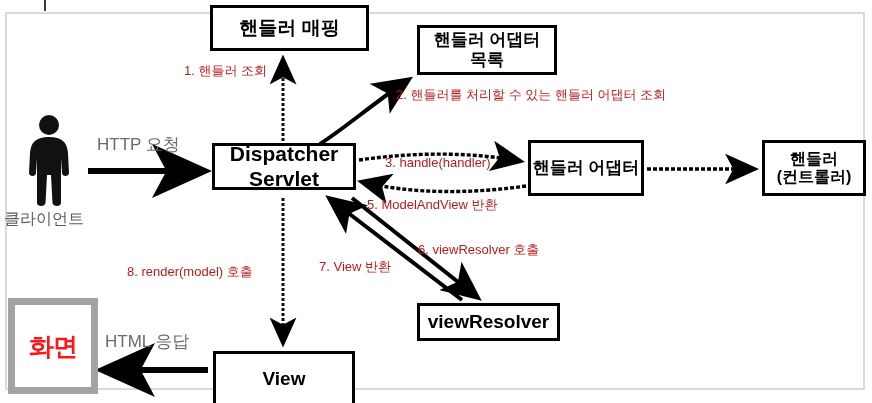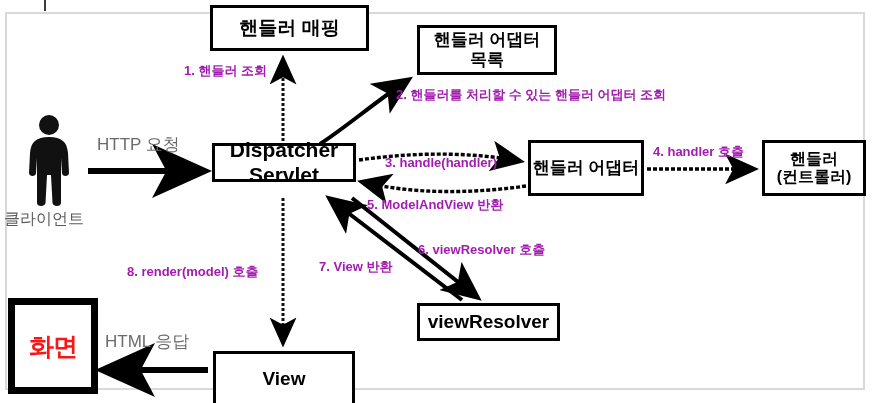--- a/index.html
+++ b/index.html
@@ -45,35 +45,35 @@
     align-items: center;
     justify-content: center;
     text-align: center;
     color: #000000;
     font-weight: bold;
     line-height: 1.15;
   }
   .node .lbl { display: block; }
   .node-hm      { left: 210px; top: 5px;   width: 159px; height: 46px;  font-size: 19px; }
   .node-halist  { left: 417px; top: 25px;  width: 140px; height: 50px;  font-size: 17px; }
-  .node-ds      { left: 212px; top: 143px; width: 144px; height: 39px;  font-size: 21px; text-align: center; }
+  .node-ds      { left: 212px; top: 143px; width: 144px; height: 47px;  font-size: 21px; text-align: center; }
   .node-ha      { left: 528px; top: 140px; width: 116px; height: 56px;  font-size: 17px; }
   .node-handler { left: 762px; top: 140px; width: 104px; height: 56px;  font-size: 16px; }
   .node-vr      { left: 417px; top: 303px; width: 143px; height: 38px;  font-size: 19px; }
   .node-view    { left: 213px; top: 351px; width: 142px; height: 55px;  font-size: 19px; }
 
   
   #screen-box {
     position: absolute;
     left: 8px;
     top: 298px;
     width: 90px;
     height: 96px;
     box-sizing: border-box;
-    border: 7px solid #000000;
+    border: 7px solid #a3a3a3;
     background: #ffffff;
     display: flex;
     align-items: center;
     justify-content: center;
   }
   #screen-box .lbl {
     color: #fa1616;
     font-size: 25px;
     font-weight: bold;
     letter-spacing: -1px;
@@ -103,23 +103,23 @@
     position: absolute;
     color: #5c5c5c;
     white-space: nowrap;
   }
   .edge-label.plain {
     font-weight: normal;
     font-size: 17px;
     color: #6b6b6b;
   }
   .edge-label.num {
-    font-weight: bold;
+    font-weight: normal;
     font-size: 13px;
-    color: #a21caf;
+    color: #b91c1c;
   }
   .lab-http-req { left: 97px;  top: 133px; }
   .lab-html-res { left: 105px; top: 330px; }
   .lab-1 { left: 184px; top: 62px;  }
   .lab-2 { left: 396px; top: 86px;  }
   .lab-3 { left: 385px; top: 135px; margin-top: 20px; }
   .lab-4 { left: 653px; top: 143px; }
   .lab-5 { left: 367px; top: 196px; }
   .lab-6 { left: 418px; top: 241px; }
   .lab-7 { left: 319px; top: 258px; }
@@ -237,19 +237,18 @@
   <div class="node node-view">
     <span class="lbl">View</span>
   </div>
 
   <div class="edge-label plain lab-http-req">HTTP 요청</div>
   <div class="edge-label plain lab-html-res">HTML 응답</div>
 
   <div class="edge-label num lab-1">1. 핸들러 조회</div>
   <div class="edge-label num lab-2">2. 핸들러를 처리할 수 있는 핸들러 어댑터 조회</div>
   <div class="edge-label num lab-3">3. handle(handler)</div>
-  <div class="edge-label num lab-4">4. handler 호출</div>
   <div class="edge-label num lab-5">5. ModelAndView 반환</div>
   <div class="edge-label num lab-6">6. viewResolver 호출</div>
   <div class="edge-label num lab-7">7. View 반환</div>
   <div class="edge-label num lab-8">8. render(model) 호출</div>
 
 </div>
 
 </body></html>

